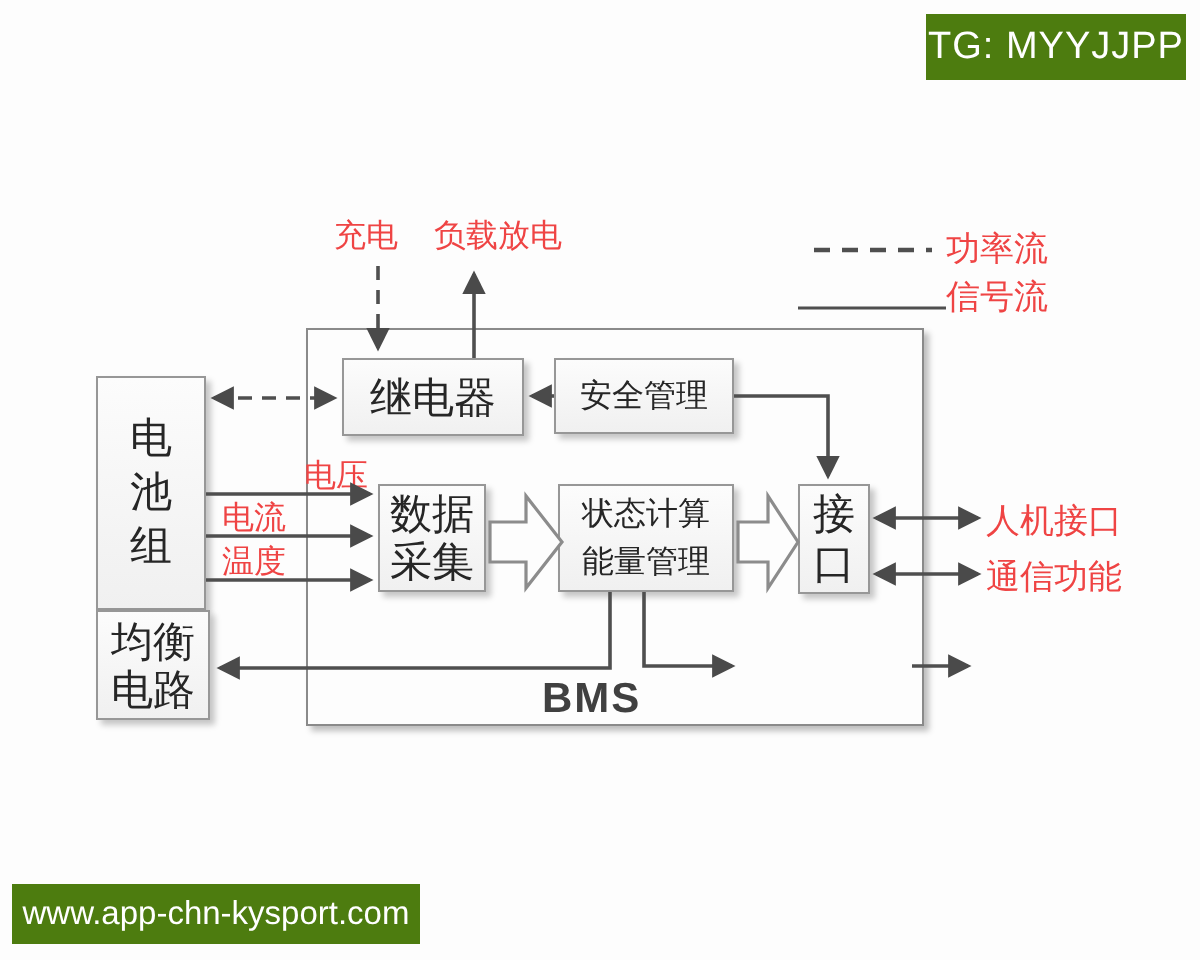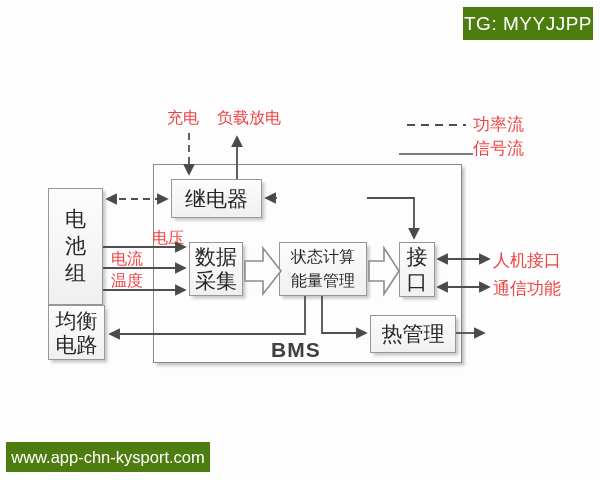--- a/index.html
+++ b/index.html
@@ -113,37 +113,37 @@
     <span>均衡</span>
     <span>电路</span>
   </div>
 
   <div class="label" style="left:111px;top:228px;font-size:16px;margin-left:41px;">电压</div>
   <div class="label" style="left:111px;top:249px;font-size:16px;">电流</div>
   <div class="label" style="left:111px;top:271px;font-size:16px;">温度</div>
 
   <div class="box" style="left:171px;top:179px;width:91px;height:39px;">继电器</div>
 
+  <div class="box" style="left:277px;top:179px;width:90px;height:38px;font-size:16px;">安全管理</div>
 
   <div class="box" style="left:279px;top:242px;width:88px;height:54px;font-size:16px;">
     <span>状态计算</span>
     <span>能量管理</span>
   </div>
 
   <div class="box" style="left:189px;top:242px;width:54px;height:54px;">
     <span>数据</span>
     <span>采集</span>
   </div>
 
   <div class="box vertical-text" style="left:399px;top:242px;width:36px;height:55px;line-height:25px;">
     <span>接</span>
     <span>口</span>
   </div>
 
-  <div class="box" style="left:370px;top:315px;width:86px;height:38px;">热管理</div>
 
   <div class="label" style="left:493px;top:249px;">人机接口</div>
   <div class="label" style="left:493px;top:277px;">通信功能</div>
 
   <div class="dark-chip tg-badge">
     <span>TG: MYYJJPP</span>
   </div>
   <div class="dark-chip url-bar">
     <span>www.app-chn-kysport.com</span>
   </div>

